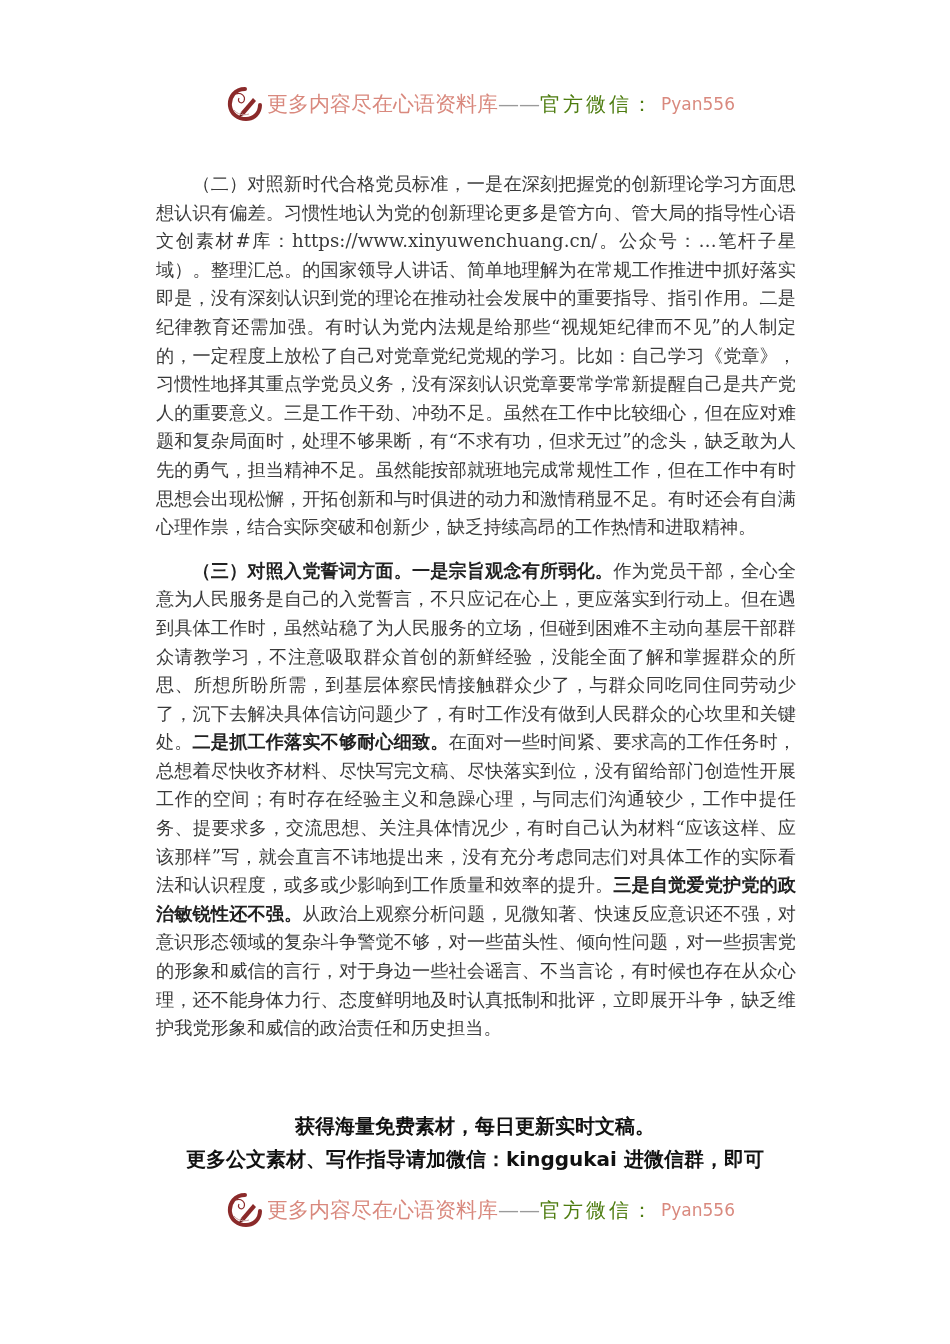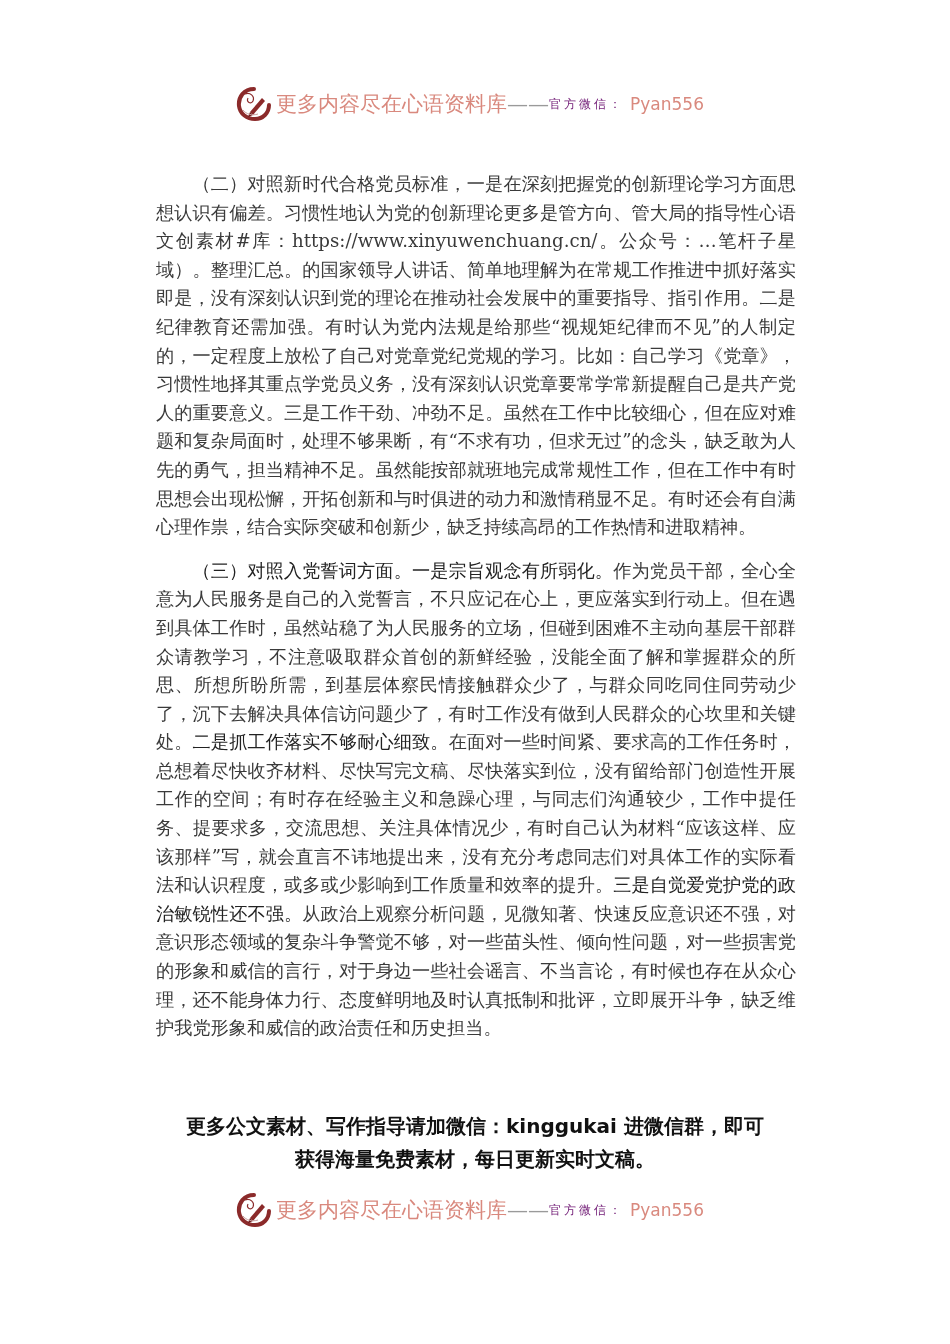--- a/index.html
+++ b/index.html
@@ -1,36 +1,36 @@
 <!DOCTYPE html>
 <html><head>
 <meta charset="utf-8">
 <style>
   html, body { margin: 0; padding: 0; background: #ffffff; }
   body { width: 950px; height: 1344px; position: relative; overflow: hidden;
          font-family: "DejaVu Serif", "Liberation Serif", serif; color: #333333; }
-  .banner { position: absolute; left: 236px; width: 500px; height: 40px;
+  .banner { position: absolute; left: 227px; width: 500px; height: 40px;
             display: flex; align-items: center; }
   .banner.top { top: 84px; }
   .banner.bottom { top: 1190px; }
   .logo { width: 36px; height: 36px; margin-right: 4px; flex: 0 0 36px; }
   .banner-main { font-family: "DejaVu Serif", serif; font-size: 21px; color: #d9897e;
                  letter-spacing: 0px; white-space: nowrap; }
   .banner-dash { font-size: 21px; color: #9a9a9a; white-space: nowrap; }
-  .banner-wx { font-family: "DejaVu Serif", serif; font-size: 12px; color: #701a75;
+  .banner-wx { font-family: "DejaVu Serif", serif; font-size: 20px; color: #4d7c0f;
                white-space: nowrap; letter-spacing: 3px; }
   .banner-id { font-family: "DejaVu Sans", "Liberation Sans", sans-serif; font-size: 17px;
                color: #d9897e; margin-left: 6px; white-space: nowrap; }
 
   .content { position: absolute; left: 144px; top: 158px; width: 664px;
              font-size: 18.2px; line-height: 28.6px; color: #3a3a3a;
              text-align: justify; text-justify: inter-character; }
   .para { margin: 12px; text-indent: 2em; }
   .para + .para { margin-top: 15px; }
-  .bold { font-weight: normal; font-family: "DejaVu Sans", "Liberation Sans", sans-serif; color: #222; }
+  .bold { font-weight: bold; font-family: "DejaVu Sans", "Liberation Sans", sans-serif; color: #222; }
 
   .promo { position: absolute; left: 120px; top: 1110px; width: 710px;
            text-align: center; font-family: "DejaVu Sans", "Liberation Sans", sans-serif;
            font-weight: bold; font-size: 20px; line-height: 33px; color: #111111; }
 </style>
 </head>
 <body>
 
 <div class="banner top">
   <svg class="logo" viewBox="0 0 36 36">
@@ -49,22 +49,22 @@
 <div class="content">
   <p class="para">
     <span>（二）对照新时代合格党员标准，一是在深刻把握党的创新理论学习方面思想认识有偏差。习惯性地认为党的创新理论更多是管方向、管大局的指导性心语文创素材#库：https://www.xinyuwenchuang.cn/。公众号：…笔杆子星域）。整理汇总。的国家领导人讲话、简单地理解为在常规工作推进中抓好落实即是，没有深刻认识到党的理论在推动社会发展中的重要指导、指引作用。二是纪律教育还需加强。有时认为党内法规是给那些“视规矩纪律而不见”的人制定的，一定程度上放松了自己对党章党纪党规的学习。比如：自己学习《党章》，习惯性地择其重点学党员义务，没有深刻认识党章要常学常新提醒自己是共产党人的重要意义。三是工作干劲、冲劲不足。虽然在工作中比较细心，但在应对难题和复杂局面时，处理不够果断，有“不求有功，但求无过”的念头，缺乏敢为人先的勇气，担当精神不足。虽然能按部就班地完成常规性工作，但在工作中有时思想会出现松懈，开拓创新和与时俱进的动力和激情稍显不足。有时还会有自满心理作祟，结合实际突破和创新少，缺乏持续高昂的工作热情和进取精神。</span>
   </p>
   <p class="para">
     <span class="bold">（三）对照入党誓词方面。一是宗旨观念有所弱化。</span><span>作为党员干部，全心全意为人民服务是自己的入党誓言，不只应记在心上，更应落实到行动上。但在遇到具体工作时，虽然站稳了为人民服务的立场，但碰到困难不主动向基层干部群众请教学习，不注意吸取群众首创的新鲜经验，没能全面了解和掌握群众的所思、所想所盼所需，到基层体察民情接触群众少了，与群众同吃同住同劳动少了，沉下去解决具体信访问题少了，有时工作没有做到人民群众的心坎里和关键处。</span><span class="bold">二是抓工作落实不够耐心细致。</span><span>在面对一些时间紧、要求高的工作任务时，总想着尽快收齐材料、尽快写完文稿、尽快落实到位，没有留给部门创造性开展工作的空间；有时存在经验主义和急躁心理，与同志们沟通较少，工作中提任务、提要求多，交流思想、关注具体情况少，有时自己认为材料“应该这样、应该那样”写，就会直言不讳地提出来，没有充分考虑同志们对具体工作的实际看法和认识程度，或多或少影响到工作质量和效率的提升。</span><span class="bold">三是自觉爱党护党的政治敏锐性还不强。</span><span>从政治上观察分析问题，见微知著、快速反应意识还不强，对意识形态领域的复杂斗争警觉不够，对一些苗头性、倾向性问题，对一些损害党的形象和威信的言行，对于身边一些社会谣言、不当言论，有时候也存在从众心理，还不能身体力行、态度鲜明地及时认真抵制和批评，立即展开斗争，缺乏维护我党形象和威信的政治责任和历史担当。</span>
   </p>
 </div>
 
 <div class="promo">
+  <div>获得海量免费素材，每日更新实时文稿。</div>
   <div>更多公文素材、写作指导请加微信：kinggukai 进微信群，即可</div>
-  <div>获得海量免费素材，每日更新实时文稿。</div>
 </div>
 
 <div class="banner bottom">
   <svg class="logo" viewBox="0 0 36 36">
     <path d="M18 3 C8 3 2 11 3 20 C4 28 11 33 19 33 C27 33 33 27 33 19" fill="none" stroke="#8b2a2a" stroke-width="4" stroke-linecap="round"></path>
     <path d="M9 8 C14 6 19 10 17 15 C15 19 10 16 12 12" fill="none" stroke="#8b2a2a" stroke-width="1.2"></path>
     <path d="M14 26 L26 12 L29 15 L17 29 Z" fill="#8b2a2a"></path>
     <path d="M14 26 L12 31 L17 29 Z" fill="#6a1a1a"></path>
     <path d="M7 24 C10 28 16 30 22 28" fill="none" stroke="#c9a0a0" stroke-width="1"></path>
   </svg>

